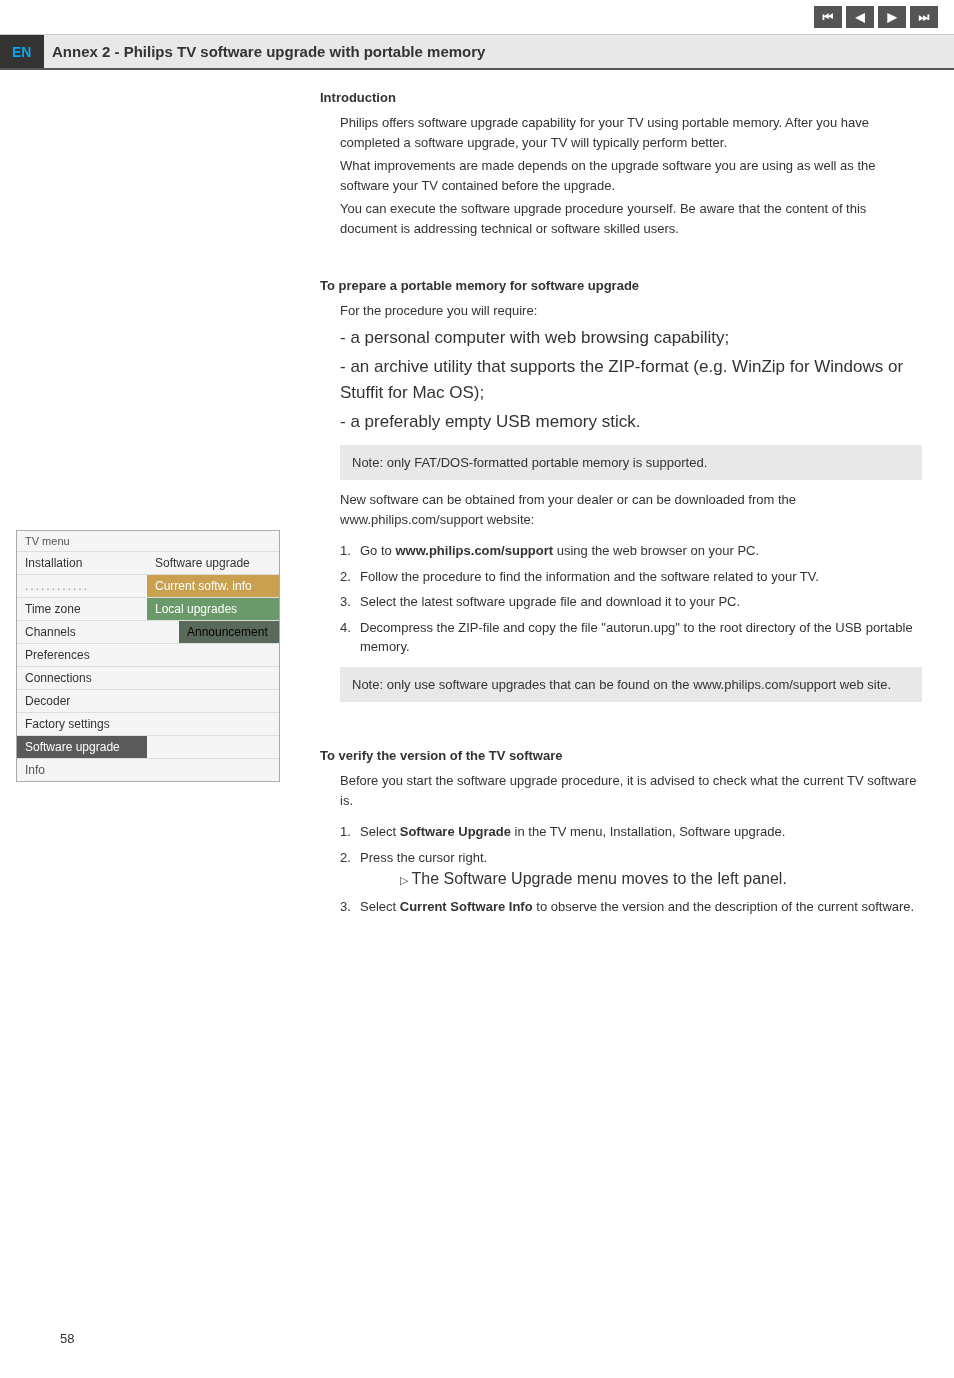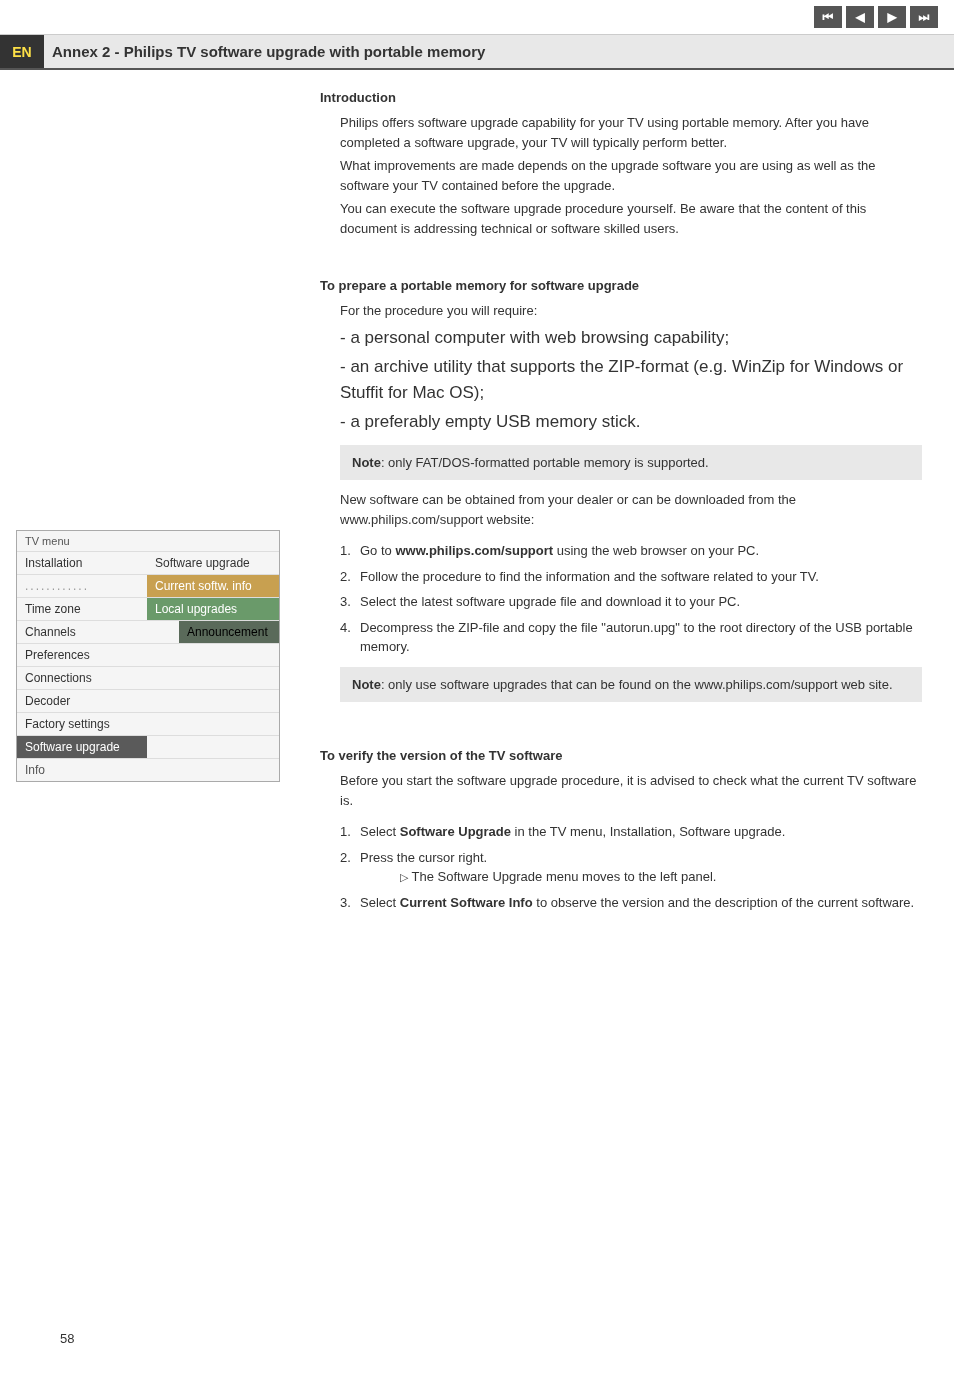--- a/index.html
+++ b/index.html
@@ -41,27 +41,27 @@
 
     
     .header-bar {
       display: flex;
       align-items: stretch;
       border-bottom: 2px solid #555;
       margin-bottom: 0;
     }
     .header-en-badge {
       background: #333;
-      color: #fde047;
+      color: #0ea5e9;
       font-weight: bold;
       font-size: 14px;
       padding: 6px 12px;
       display: flex;
       align-items: center;
-      justify-content: center;
+      justify-content: flex-start;
       min-width: 44px;
     }
     .header-title {
       background: #e8e8e8;
       padding: 8px 8px;
       font-size: 15px;
       font-weight: bold;
       flex: 1;
     }
 
@@ -162,21 +162,21 @@
     }
 
     .note-box {
       background: #e8e8e8;
       padding: 8px 12px;
       margin: 10px 0 10px 20px;
       font-size: 13px;
       line-height: 1.5;
     }
     .note-box .note-label {
-      font-weight: bold;
+      font-weight: normal;
     }
 
     .numbered-list {
       margin-left: 20px;
       padding-left: 0;
       list-style: none;
     }
     .numbered-list li {
       margin-bottom: 6px;
       font-size: 13px;
@@ -201,21 +201,21 @@
       font-size: 17px;
       line-height: 1.5;
       margin-bottom: 4px;
     }
     .bullet-list li::before {
       content: "- ";
     }
 
     .sub-item {
       margin-left: 40px;
-      font-size: 13px;
+      font-size: 16px;
       line-height: 1.5;
     }
     .sub-item::before {
       content: "▷  ";
       font-size: 11px;
     }
 
     .separator {
       height: 16px;
     }

